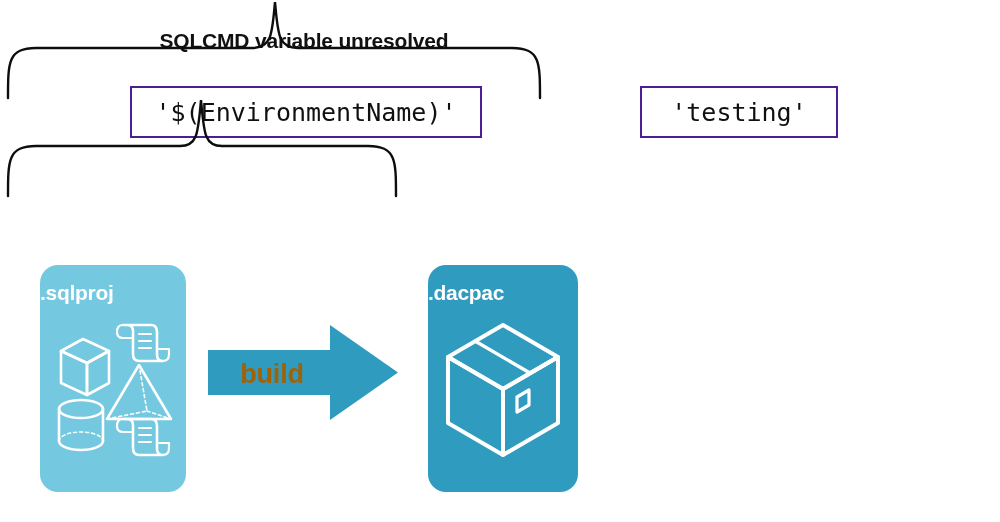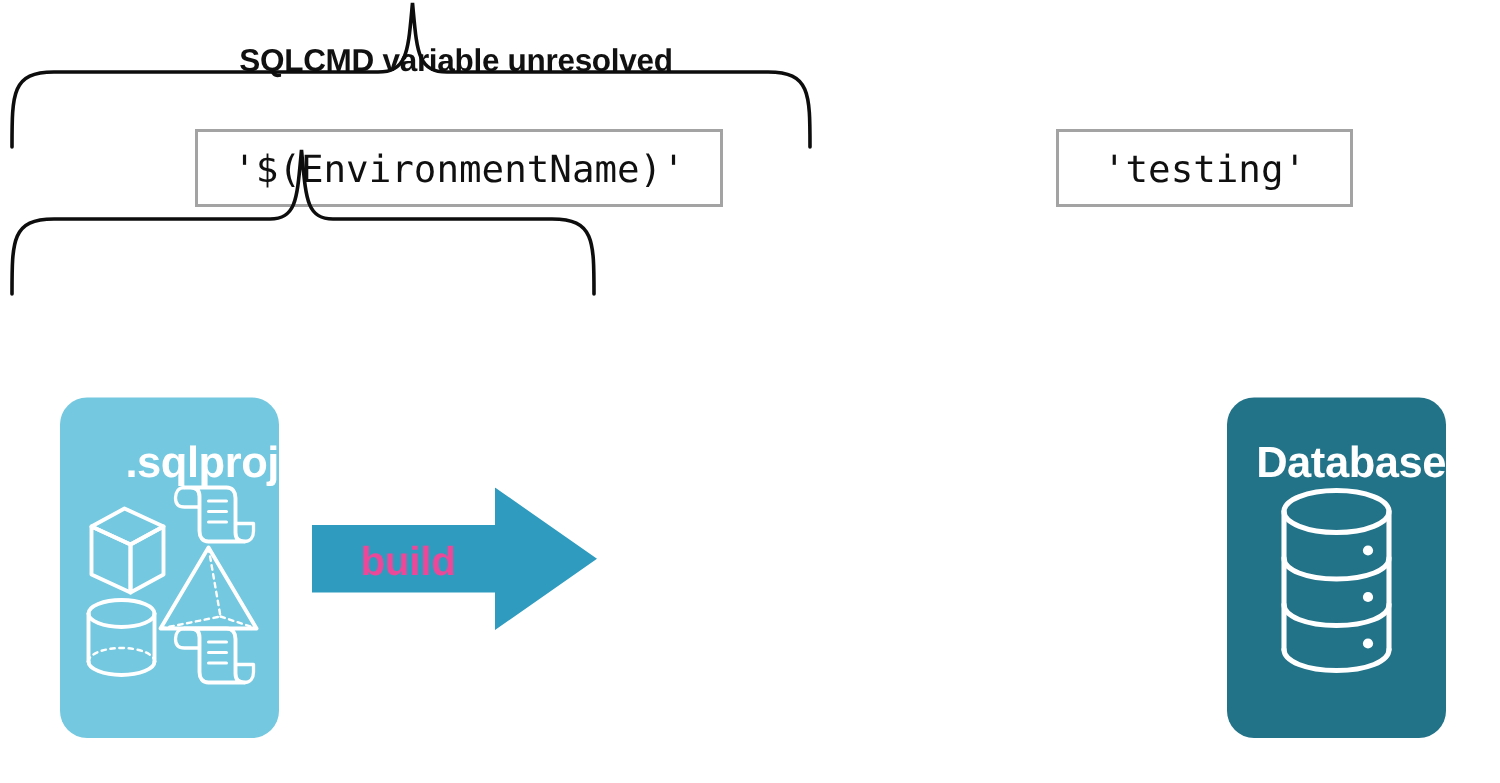--- a/index.html
+++ b/index.html
@@ -31,34 +31,34 @@
     text-align: center;
   }
   #heading-left  { left: 118px; top: 29px; width: 372px; }
   #heading-right { left: 610px; top: 29px; width: 312px; }
 
   
   .codebox {
     position: absolute;
     box-sizing: border-box;
     background: #ffffff;
-    border: 2px solid #a3a3a3;
+    border: 2px solid #4c1d95;
     display: flex;
     align-items: center;
     justify-content: center;
   }
   .codebox span {
     font-family: "DejaVu Sans Mono", "Liberation Mono", monospace;
     font-size: 25px;
     color: #101010;
     letter-spacing: 0px;
     white-space: pre;
   }
   #codebox-left  { left: 130px; top: 86px; width: 352px; height: 52px; }
-  #codebox-right { left: 704px; top: 86px; width: 198px; height: 52px; }
+  #codebox-right { left: 640px; top: 86px; width: 198px; height: 52px; }
 
   
   .brace-svg {
     position: absolute;
     overflow: visible;
   }
   #brace-left-wrap  { left: 30px;  top: 148px; width: 548px; height: 98px; }
   #brace-right-wrap { left: 566px; top: 148px; width: 404px; height: 98px; }
   .brace-path {
     fill: none;
@@ -72,28 +72,27 @@
     position: absolute;
     border-radius: 18px;
     top: 265px;
     height: 227px;
   }
   .stage-label {
     position: absolute;
     left: 0;
     right: 0;
     top: 16px;
-    text-align: right;
+    text-align: left;
     color: #ffffff;
     font-family: "Liberation Sans", sans-serif;
     font-weight: bold;
-    font-size: 29px;
+    font-size: 21px;
     letter-spacing: -0.3px;
     white-space: nowrap;
-    margin-top: 12px;
   }
   .stage-art {
     position: absolute;
     left: 0;
     right: 0;
     top: 50px;
     bottom: 8px;
   }
   .stage-art svg { display: block; margin: 0 auto; }
 
@@ -107,21 +106,21 @@
     top: 325px;
     height: 95px;
   }
   .arrow svg { display: block; }
   .arrow-label {
     position: absolute;
     left: 0;
     top: 34px;
     width: 128px;
     text-align: center;
-    color: #ec4899;
+    color: #a16207;
     font-family: "Liberation Sans", sans-serif;
     font-weight: bold;
     font-size: 27px;
     letter-spacing: -0.2px;
     pointer-events: none;
   }
   #arrow-build  { left: 208px; width: 192px; }
   #arrow-deploy { left: 598px; width: 192px; }
 </style>
 </head>
@@ -216,32 +215,29 @@
     </div>
   </div>
 
   <div class="arrow" id="arrow-build">
     <svg width="192" height="95" viewBox="0 0 192 95" xmlns="http://www.w3.org/2000/svg">
       <path d="M 0,25 L 122,25 L 122,0 L 190,47.5 L 122,95 L 122,70 L 0,70 Z" fill="#2E9BBF"></path>
     </svg>
     <div class="arrow-label">build</div>
   </div>
 
-
-
-  <div class="stage" id="stage-database" style="background:#227288;">
-    <div class="stage-label">Database</div>
+  <div class="stage" id="stage-dacpac" style="background:#2E9BBF;">
+    <div class="stage-label">.dacpac</div>
     <div class="stage-art">
-      <svg width="120" height="150" viewBox="0 0 120 150" xmlns="http://www.w3.org/2000/svg" fill="none" stroke="#ffffff" stroke-width="3.4" stroke-linejoin="round" stroke-linecap="round">
-        <ellipse cx="60" cy="26" rx="35" ry="14"></ellipse>
-        <path d="M 25,26 L 25,118"></path>
-        <path d="M 95,26 L 95,118"></path>
-        <path d="M 25,118 C 25,126 40,132 60,132 C 80,132 95,126 95,118"></path>
-        <path d="M 25,57 C 25,65 40,71 60,71 C 80,71 95,65 95,57"></path>
-        <path d="M 25,88 C 25,96 40,102 60,102 C 80,102 95,96 95,88"></path>
-        <circle cx="81" cy="52" r="3.4" fill="#ffffff" stroke="none"></circle>
-        <circle cx="81" cy="83" r="3.4" fill="#ffffff" stroke="none"></circle>
-        <circle cx="81" cy="114" r="3.4" fill="#ffffff" stroke="none"></circle>
+      <svg width="126" height="150" viewBox="0 0 126 150" xmlns="http://www.w3.org/2000/svg" fill="none" stroke="#ffffff" stroke-width="4" stroke-linejoin="round" stroke-linecap="round">
+        <path d="M 8,42 L 63,10 L 118,42 L 63,74 Z"></path>
+        <path d="M 8,42 L 8,108 L 63,140 L 63,74 Z"></path>
+        <path d="M 63,74 L 118,42 L 118,108 L 63,140 Z"></path>
+        <path d="M 35,26 L 90,58" stroke-width="3.4"></path>
+        <path d="M 90,58 L 118,42" stroke-width="3.4"></path>
+        <path d="M 77,82 L 89,75 L 89,90 L 77,97 Z" stroke-width="3.2"></path>
       </svg>
     </div>
   </div>
 
+
+
 </div>
 
 </body></html>

